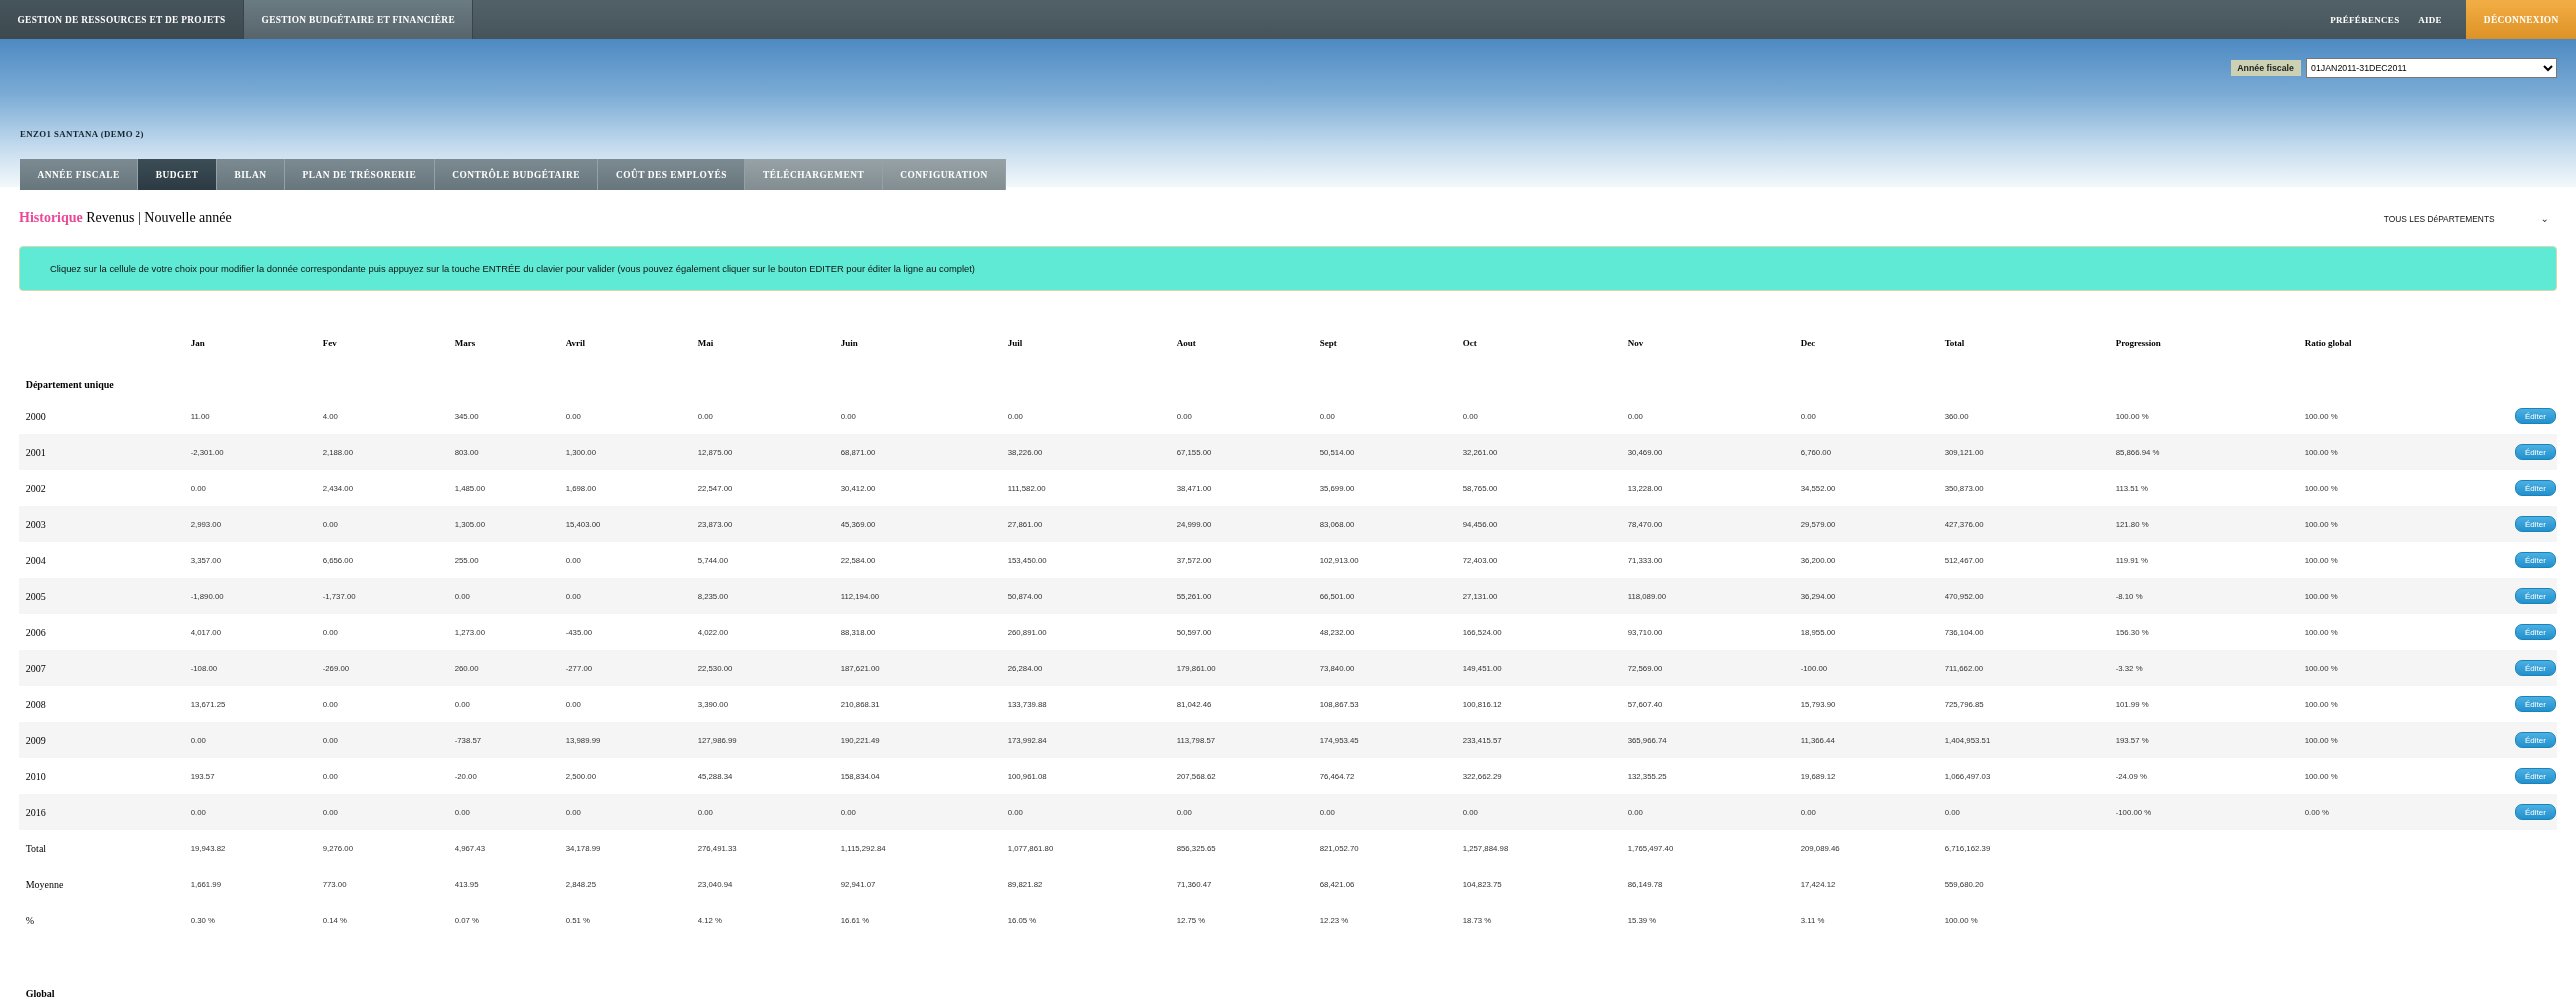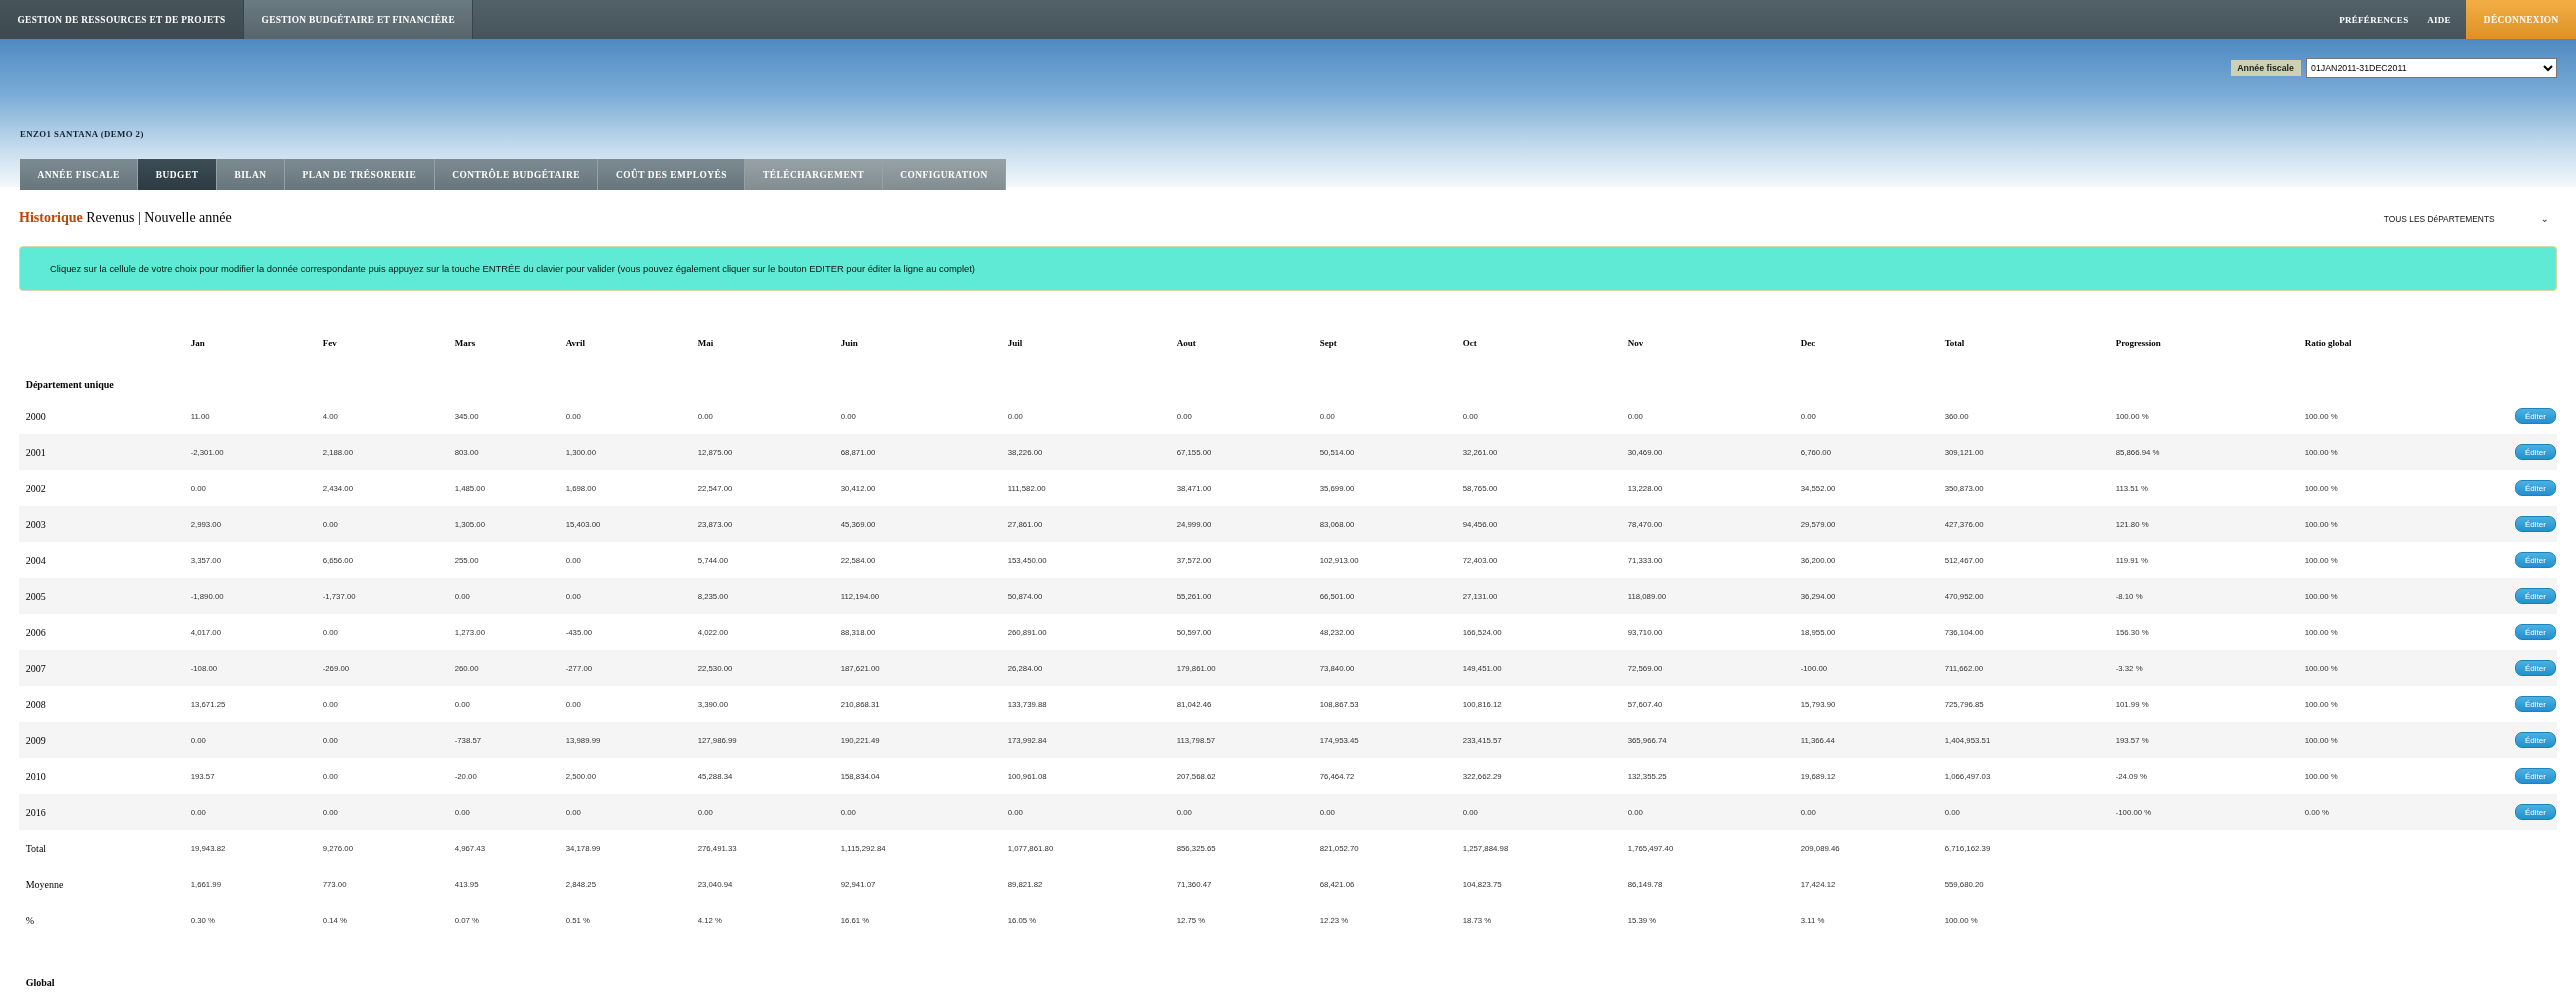--- a/index.html
+++ b/index.html
@@ -10,21 +10,21 @@
   .topnav { height:39px; display:flex; align-items:stretch;
             background:linear-gradient(#526168,#46535a); color:#fff;
             font-family:"Liberation Serif",serif; font-weight:bold;
             font-size:9.4px; letter-spacing:0.3px; }
   .topnav-tab { display:flex; align-items:center; padding:0 17.5px;
                 border-right:0.7px solid #39444a; cursor:pointer; white-space:nowrap; }
   .topnav-tab.first  { background:linear-gradient(#46545b,#3d494f); }
   .topnav-tab.active { background:linear-gradient(#6b7b82,#57646b); }
   .topnav .spacer { flex:1; }
   .toplink { display:flex; align-items:center; padding:0 9.4px; font-size:9px; cursor:pointer; }
-  .logout { display:flex; align-items:center; padding:0 17.5px; margin-left:6px;
+  .logout { display:flex; align-items:center; padding:0 17.5px; margin-left:15px;
             background:linear-gradient(#f2ae45,#dd9226); color:#fff; cursor:pointer; }
 
   
   .app-header { position:relative; height:148px;
     background:linear-gradient(180deg,#4d8ac2 0%,#7cacd6 38%,#c6dcee 74%,#f3f8fb 100%); }
   .user { position:absolute; left:20px; top:90px;
           font-family:"Liberation Serif",serif; font-weight:bold; font-size:8.8px;
           color:#13242e; letter-spacing:0.4px; }
   .fiscal { position:absolute; right:19px; top:19px; display:flex; align-items:center; gap:5.4px; }
   .fiscal-label { background:#ccd1b4; padding:3.4px 6.7px; font-weight:bold; font-size:8.8px;
@@ -37,21 +37,21 @@
   .subtab { display:flex; align-items:center; padding:0 17.5px; white-space:nowrap;
             background:linear-gradient(#7c8b91,#67767d); border-right:0.7px solid #95a1a5;
             cursor:pointer; }
   .subtab.active { background:linear-gradient(#3d4d55,#2c3b43); }
   .subtab.light  { background:linear-gradient(#97a2a6,#828d92); }
 
   
   .content { padding:0 19px; }
   .title-row { position:relative; margin-top:23px; height:20px; }
   .title { font-family:"Liberation Serif",serif; font-size:14px; color:#000; }
-  .title .hl { color:#c2410c; font-weight:bold; }
+  .title .hl { color:#ec4899; font-weight:bold; }
   .dept-filter { position:absolute; right:8px; top:4px; display:flex; align-items:center;
                  gap:46px; font-size:8.4px; color:#111; cursor:pointer; }
   .dept-filter .chev { font-size:10px; color:#333; line-height:6.7px; }
 
   .info-box { margin-top:16px; background:#5eead4; border:0.7px solid #d6d9ab;
               border-radius:4px; padding:16px 30px; font-family:Liberation Sans, sans-serif;
               font-size:9.4px; color:#111; }
 
   
   .grid-row { display:grid;
@@ -63,21 +63,21 @@
                padding-left:6.7px; font-family:"Liberation Serif",serif; font-weight:bold;
                font-size:10px; color:#000; }
   .t-row { height:36px; font-size:7.8px; color:#333; }
   .t-row.alt { background:#f5f5f5; }
   .t-row .year { font-family:"Liberation Serif",serif; font-size:10px; color:#000; }
   .t-row .cell { white-space:nowrap; overflow:hidden; }
   .btn-edit { justify-self:end; margin-right:1.3px; background:linear-gradient(#4cb0e2,#2191cd);
               color:#fff; font-size:8px; font-family:"Liberation Sans",sans-serif;
               padding:2.7px 8.8px; border:0.7px solid #1b82bb; border-radius:7px; cursor:pointer; }
   .t-row.summary { background:#fff; }
-  .global-heading { margin-top:39px; padding-left:6.7px; font-family:"Liberation Serif",serif;
+  .global-heading { margin-top:50px; padding-left:6.7px; font-family:"Liberation Serif",serif;
                     font-weight:bold; font-size:10px; color:#000; }
 </style>
 </head>
 <body>
 
 <div class="topnav">
   <div class="topnav-tab first">
     <span>GESTION DE RESSOURCES ET DE PROJETS</span>
   </div>
   <div class="topnav-tab active">

